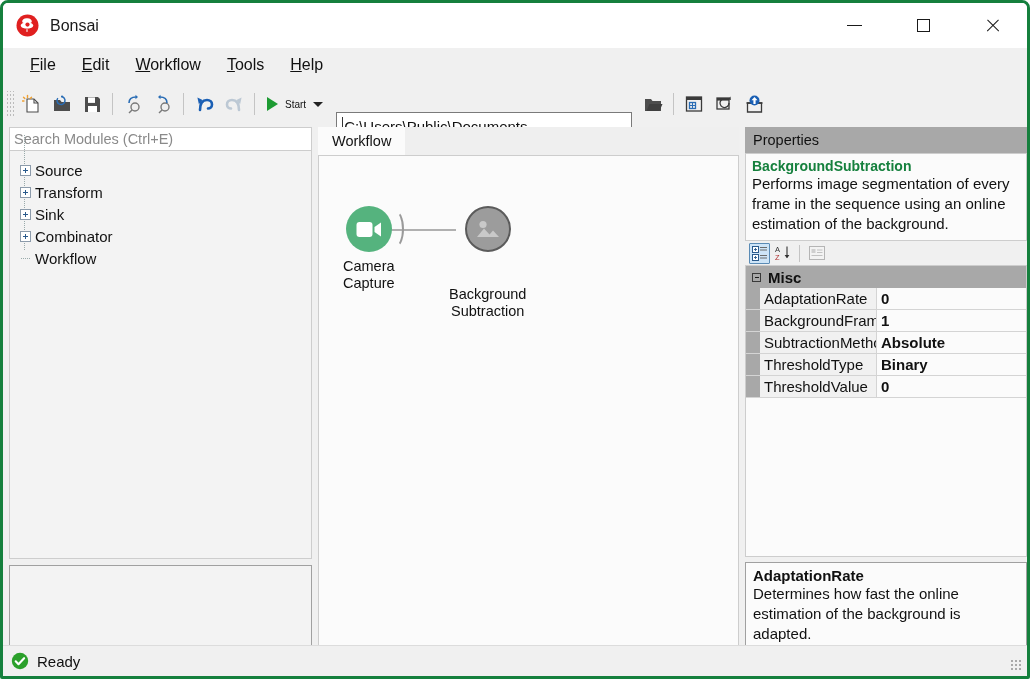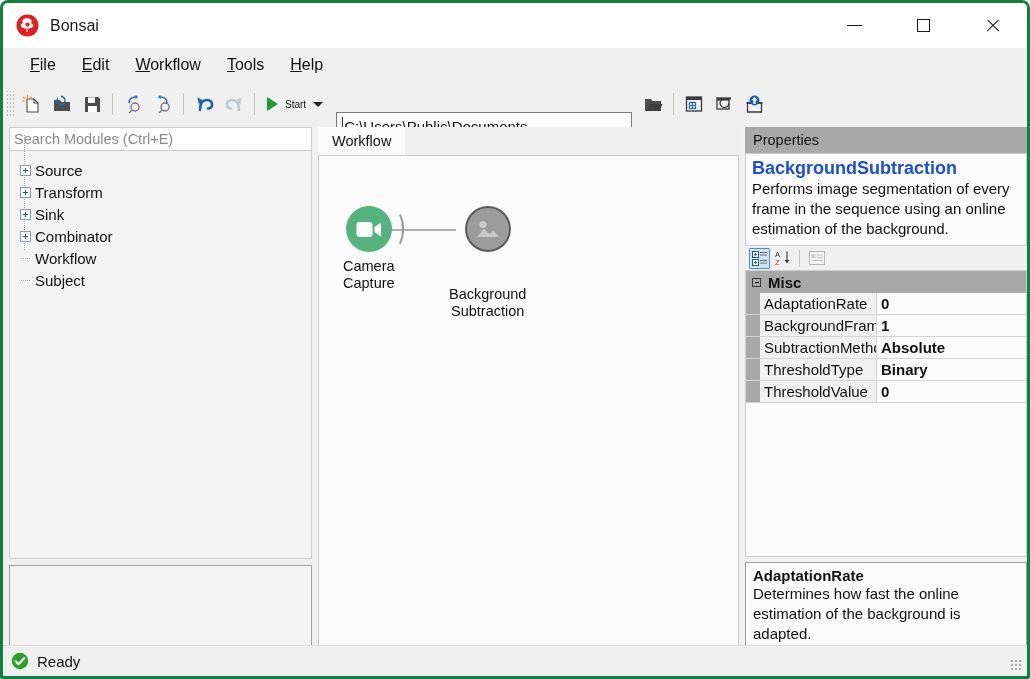--- a/index.html
+++ b/index.html
@@ -197,21 +197,21 @@
 
   .properties {
     position: absolute; left: 742px; top: 124px;
     width: 282px; height: 523px;
     display: flex; flex-direction: column;
   }
   .prop-desc-top {
     background: #fbfbfb; border: 1px solid #cdcdcd;
     padding: 4px 6px 6px 6px;
   }
-  .prop-title { font-size: 18px; font-weight: bold; color: #1d4ed8; }
+  .prop-title { font-size: 14px; font-weight: bold; color: #15803d; }
   .prop-summary { font-size: 15px; color: #111; line-height: 20px; }
   .prop-toolbar {
     height: 24px; background: #f0f0f0;
     display: flex; align-items: center; padding-left: 4px; gap: 2px;
   }
   .pb {
     width: 21px; height: 21px; border: 1px solid transparent; border-radius: 1px;
     display: flex; align-items: center; justify-content: center;
   }
   .pb.sel { background: #cde4f7; border-color: #5a8bb5; }
@@ -447,24 +447,20 @@
         <span>Sink</span>
       </div>
       <div class="tree-row">
         <span class="plusbox"></span>
         <span>Combinator</span>
       </div>
       <div class="tree-row">
         <span class="leafdash"></span>
         <span>Workflow</span>
       </div>
-      <div class="tree-row">
-        <span class="leafdash"></span>
-        <span>Subject</span>
-      </div>
     </div>
     <div class="toolbox-desc">
       <span></span>
     </div>
   </div>
 
   <div class="workflow-area">
     <div class="tabstrip">
       <div class="tab active">
         <span>Workflow</span>

